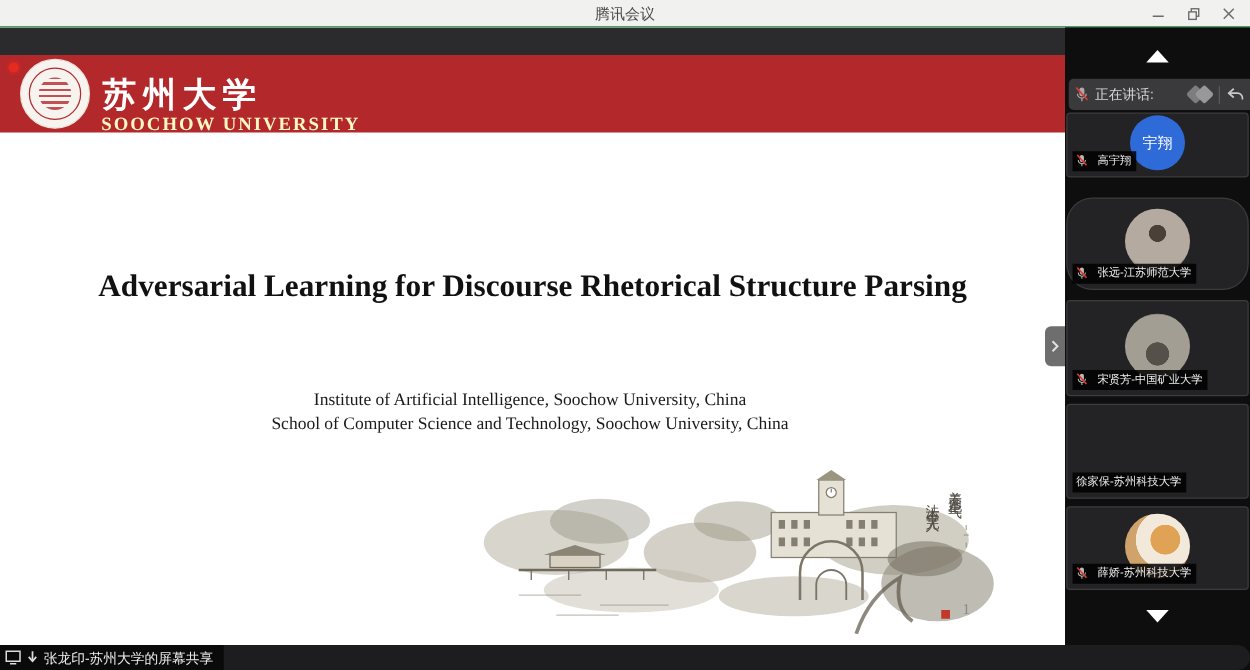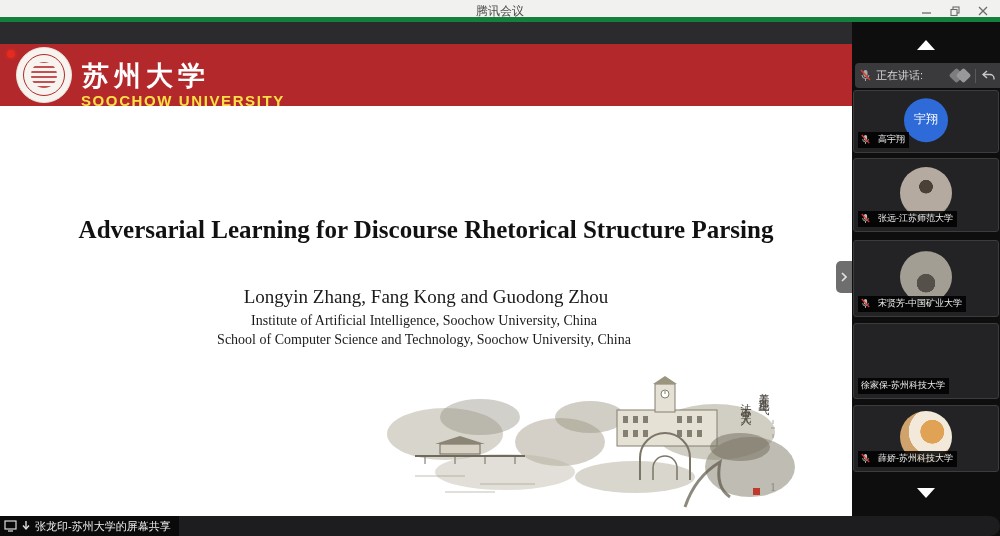--- a/index.html
+++ b/index.html
@@ -2,43 +2,43 @@
 <html><head>
 <meta charset="utf-8">
 <style>
   * { margin:0; padding:0; box-sizing:border-box; }
   html,body { width:1000px; height:536px; background:#000; overflow:hidden;
               font-family:"Liberation Sans","DejaVu Sans",sans-serif; }
   #app { position:relative; width:1000px; height:536px; background:#0e0e0f; }
 
   
   .titlebar { position:absolute; top:0; left:0; width:1000px; height:22px;
-              background:#f1f1f0; border-bottom:5px solid #15803d; }
+              background:#f1f1f0; border-bottom:1px solid #15803d; }
   .titlebar .title { position:absolute; left:0; right:0; top:3px; text-align:center;
                      font-size:12px; color:#4a4a4a; }
   .win-controls { position:absolute; right:6px; top:0; height:22px; display:flex; align-items:center; gap:6px; }
   .win-btn { width:22px; height:18px; display:flex; align-items:center; justify-content:center; cursor:default; }
   .win-btn svg { display:block; }
 
   
   .share { position:absolute; left:0; top:22px; width:852px; height:494px; background:#ffffff; overflow:hidden; }
   .share-topstrip { position:absolute; left:0; top:0; width:852px; height:22px; background:#2b2b2d; }
   .banner { position:absolute; left:0; top:22px; width:852px; height:62px; background:#b3282b; }
   .rec-dot { position:absolute; left:7px; top:6px; width:8px; height:8px; border-radius:50%;
              background:#e52b20; box-shadow:0 0 4px #e52b20; }
   .seal { position:absolute; left:16px; top:3px; width:56px; height:56px; border-radius:50%;
           background:#f7f4ef; border:1px solid #e9e2da; }
   .seal-ring { position:absolute; left:6px; top:6px; width:42px; height:42px; border-radius:50%;
                border:1px solid #b3282b; }
   .seal-core { position:absolute; left:14px; top:14px; width:26px; height:26px; border-radius:50%;
                background:repeating-linear-gradient(0deg,#b3282b 0 2px,#f7f4ef 2px 5px); opacity:.8; }
   .uni-cn { position:absolute; left:82px; top:14px; color:#fff; font-size:27px; font-weight:bold;
             letter-spacing:5px; font-family:"DejaVu Sans",sans-serif; }
-  .uni-en { position:absolute; left:81px; top:48px; color:#fde047; font-size:15px; font-weight:bold;
-            letter-spacing:1.6px; font-family:Liberation Sans, sans-serif; }
+  .uni-en { position:absolute; left:81px; top:48px; color:#fef9c3; font-size:15px; font-weight:bold;
+            letter-spacing:1.6px; font-family:Liberation Serif, serif; }
 
   .slide-title { position:absolute; left:0; top:194px; width:852px; text-align:center;
                  font-family:"Liberation Serif","DejaVu Serif",serif; font-weight:bold;
                  font-size:25px; color:#111; }
   .authors { position:absolute; left:0; top:264px; width:852px; text-align:center;
              font-family:"Liberation Serif","DejaVu Serif",serif; font-size:19px; color:#1a1a1a; }
   .affil { position:absolute; left:0; width:848px; text-align:center;
            font-family:"Liberation Serif","DejaVu Serif",serif; font-size:14px; color:#1a1a1a; }
   .affil1 { top:291px; } .affil2 { top:310px; }
 
@@ -121,21 +121,20 @@
       <div class="rec-dot"></div>
       <div class="seal">
         <div class="seal-ring"></div>
           <div class="seal-core"></div>
       </div>
       <div class="uni-cn">苏州大学</div>
       <div class="uni-en">SOOCHOW UNIVERSITY</div>
     </div>
 
     <div class="slide-title">Adversarial Learning for Discourse Rhetorical Structure Parsing</div>
-    <div class="authors">Longyin Zhang, Fang Kong and Guodong Zhou</div>
     <div class="affil affil1">Institute of Artificial Intelligence, Soochow University, China</div>
     <div class="affil affil2">School of Computer Science and Technology, Soochow University, China</div>
 
     <div class="painting">
       <svg width="415" height="136" viewBox="0 0 415 136">
 
         <ellipse cx="60" cy="62" rx="58" ry="26" fill="#a9a28f" opacity="0.45"></ellipse>
         <ellipse cx="95" cy="45" rx="40" ry="18" fill="#8e8a7c" opacity="0.4"></ellipse>
         <ellipse cx="175" cy="70" rx="45" ry="24" fill="#a9a28f" opacity="0.5"></ellipse>
         <ellipse cx="205" cy="45" rx="35" ry="16" fill="#97927f" opacity="0.45"></ellipse>
@@ -222,34 +221,34 @@
         <div class="diamond"></div>
           <div class="diamond"></div>
       </div>
       <div class="speak-div"></div>
       <svg width="13" height="11" viewBox="0 0 13 11">
         <path d="M5 1 L1 4.5 L5 8" fill="none" stroke="#c9c9c9" stroke-width="1.4"></path>
         <path d="M1 4.5 H8 a4 4 0 0 1 4 4 v1" fill="none" stroke="#c9c9c9" stroke-width="1.4"></path>
       </svg>
     </div>
 
-    <div class="tile" style="top:68px; height:63px;">
+    <div class="tile" style="top:68px; height:52px;">
       <div class="avatar av-txt" style="width:44px;height:44px;background:#2e6bd8;">宇翔</div>
       <div class="namechip">
         <svg class="mic-ico" width="9" height="11" viewBox="0 0 11 13">
           <rect x="3.5" y="1" width="4" height="7" rx="2" fill="#bbb"></rect>
           <path d="M2 6 a3.5 3.5 0 0 0 7 0" fill="none" stroke="#bbb"></path>
           <line x1="5.5" y1="9.5" x2="5.5" y2="12" stroke="#bbb"></line>
           <line x1="1" y1="1" x2="10" y2="11" stroke="#e03a2f" stroke-width="1.6"></line>
         </svg>
         <span>高宇翔</span>
       </div>
     </div>
 
-    <div class="tile" style="top:136px; height:74px;">
+    <div class="tile" style="top:136px; height:74px;border-radius:21px;">
       <div class="avatar" style="width:52px;height:52px;background:radial-gradient(circle at 50% 38%, #4a4038 0 16%, #b5aaa0 17% 70%, #a79c91 71%);"></div>
       <div class="namechip">
         <svg class="mic-ico" width="9" height="11" viewBox="0 0 11 13">
           <rect x="3.5" y="1" width="4" height="7" rx="2" fill="#bbb"></rect>
           <path d="M2 6 a3.5 3.5 0 0 0 7 0" fill="none" stroke="#bbb"></path>
           <line x1="5.5" y1="9.5" x2="5.5" y2="12" stroke="#bbb"></line>
           <line x1="1" y1="1" x2="10" y2="11" stroke="#e03a2f" stroke-width="1.6"></line>
         </svg>
         <span>张远-江苏师范大学</span>
       </div>

